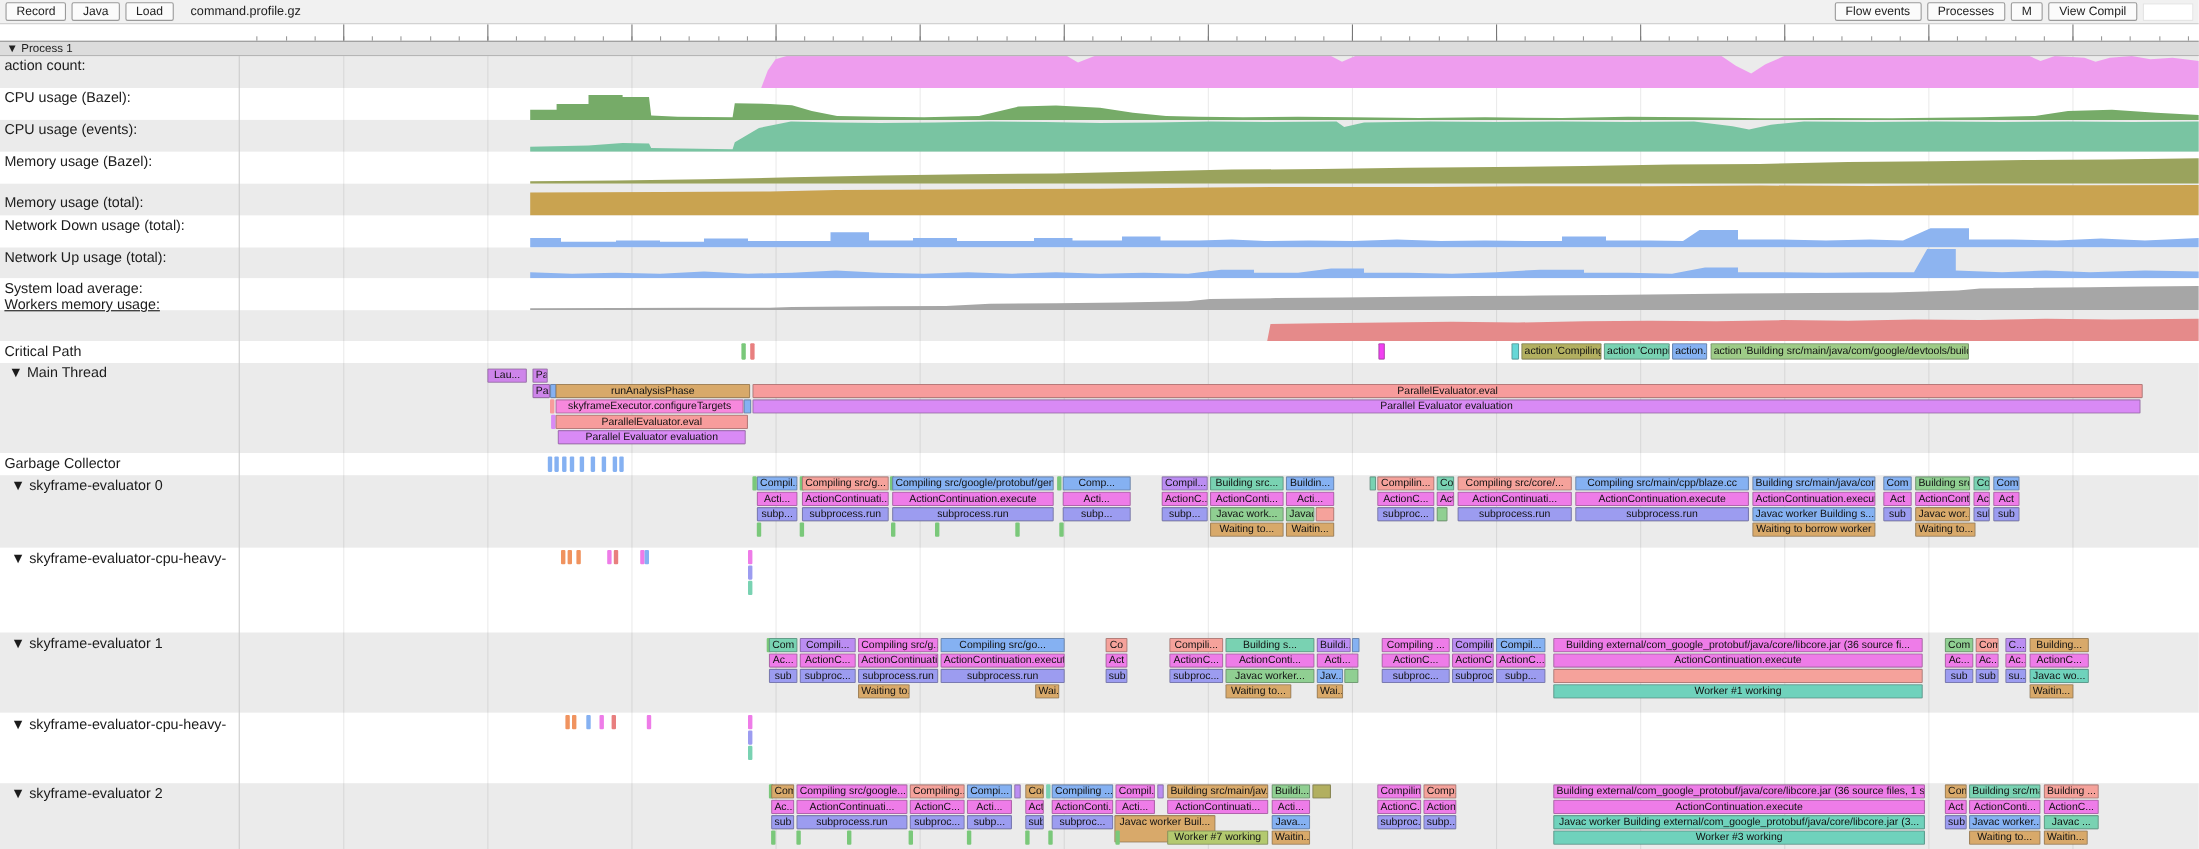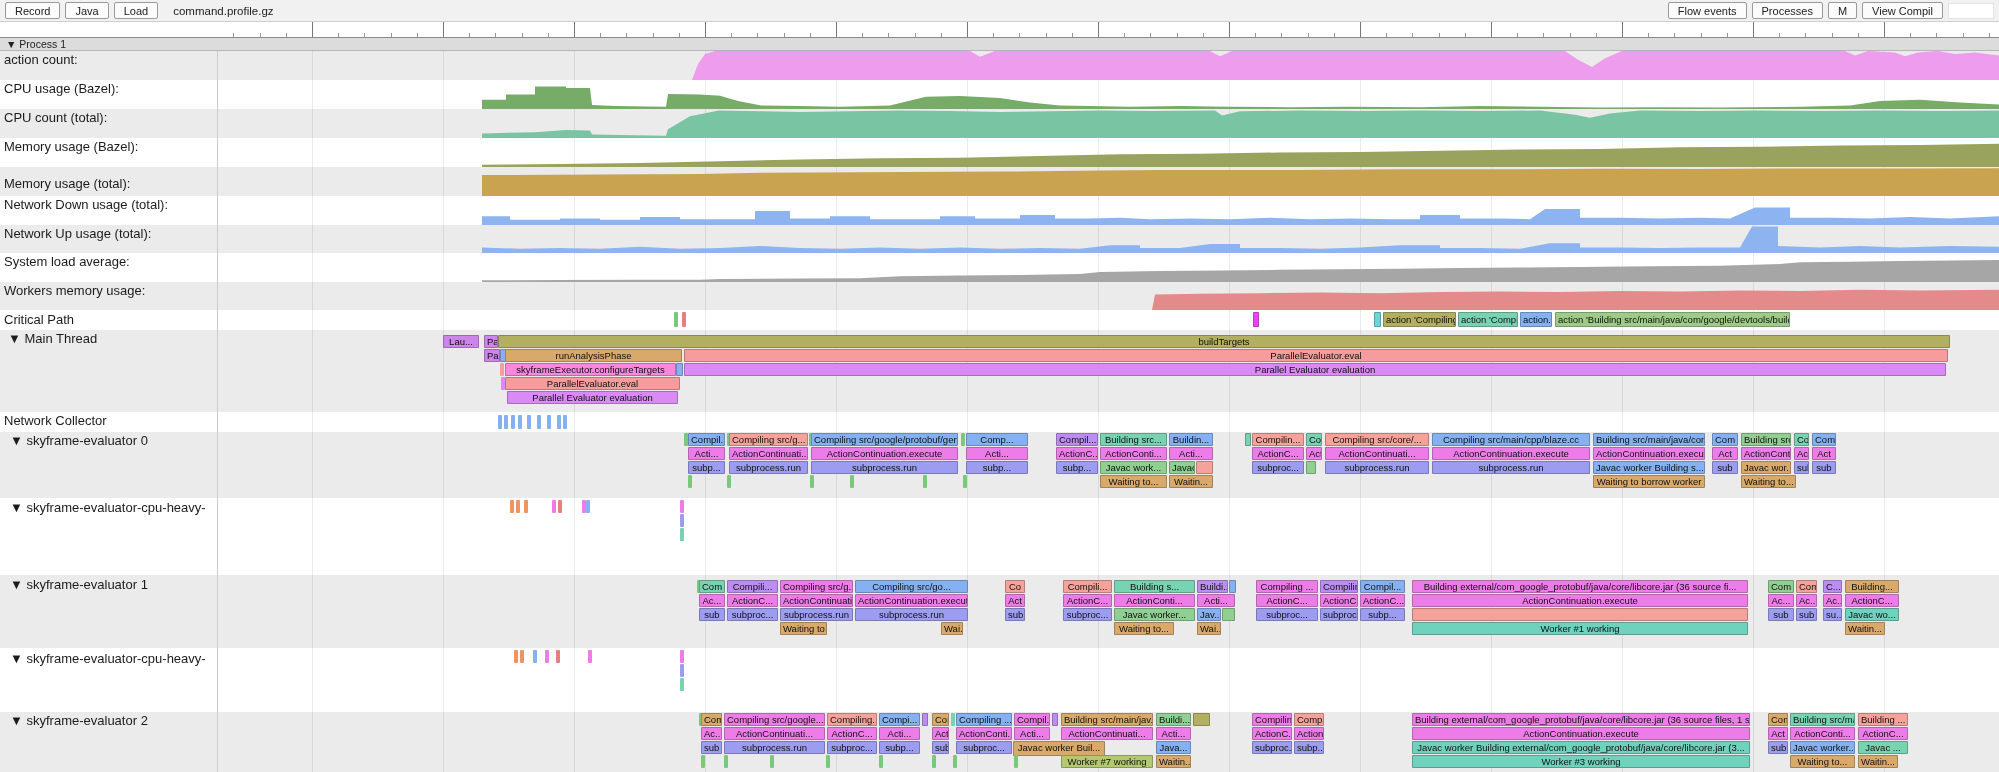--- a/index.html
+++ b/index.html
@@ -175,21 +175,21 @@
       <div class="proc-header">▼ Process 1</div>
       <div class="col-sep"></div>
       <div class="lbl" style="left: 4px; top: 52px;">action count:</div>
       <svg class="counter-svg" width="1999" height="29" viewBox="0 0 1999 29" preserveAspectRatio="none" style="top: 51px;">
         <path d="M692,29 L692,29.0 L698,13.0 L705,2.9 L715,0.0 L970,0.0 L980,5.8 L995,0.0 L1210,0.0 L1220,5.2 L1232,0.0 L1565,0.0 L1578,8.7 L1592,15.9 L1605,7.3 L1622,0.0 L1845,0.0 L1855,4.4 L1868,0.0 L1895,1.5 L1905,5.2 L1918,1.5 L1938,0.0 L1955,2.9 L1975,1.5 L1999,4.4 L1999,29 Z" fill="#ee9dee"></path>
       </svg>
       <div class="lbl" style="left: 4px; top: 81px;">CPU usage (Bazel):</div>
       <svg class="counter-svg" width="1999" height="29" viewBox="0 0 1999 29" preserveAspectRatio="none" style="top: 80px;">
         <path d="M482,29 L482,29.0 L482,19.7 L506,19.7 L506,14.5 L535,14.5 L535,6.4 L566,6.4 L566,8.1 L590,8.1 L592,24.9 L616,26.1 L666,26.7 L668,13.9 L700,14.5 L720,15.7 L738,20.9 L761,25.5 L800,26.1 L840,26.7 L890,25.5 L926,16.8 L960,15.9 L1000,18.0 L1030,22.6 L1060,25.5 L1090,26.1 L1130,26.7 L1180,26.1 L1230,26.7 L1290,27.3 L1350,26.7 L1420,27.3 L1480,26.1 L1540,26.7 L1600,27.6 L1660,27.3 L1720,27.6 L1800,26.7 L1850,25.5 L1880,20.9 L1920,19.7 L1960,22.6 L1999,24.6 L1999,29 Z" fill="#76ab68"></path>
       </svg>
-      <div class="lbl" style="left: 4px; top: 110px;">CPU count (total):</div>
+      <div class="lbl" style="left: 4px; top: 110px;">CPU usage (events):</div>
       <svg class="counter-svg" width="1999" height="29" viewBox="0 0 1999 29" preserveAspectRatio="none" style="top: 109px;">
         <path d="M482,29 L482,29.0 L482,24.4 L535,23.2 L566,20.9 L590,21.5 L592,25.5 L620,26.1 L666,26.7 L668,20.3 L690,7.3 L719,1.5 L760,2.3 L800,2.9 L850,2.3 L900,1.5 L950,2.0 L1000,2.9 L1050,2.3 L1100,1.5 L1150,2.0 L1215,1.5 L1222,6.4 L1240,2.3 L1300,1.5 L1360,2.0 L1420,1.5 L1480,2.0 L1540,1.5 L1575,5.8 L1590,8.7 L1610,4.4 L1640,1.5 L1700,2.0 L1760,1.5 L1820,2.0 L1880,1.5 L1940,2.0 L1999,1.5 L1999,29 Z" fill="#79c4a2"></path>
       </svg>
       <div class="lbl" style="left: 4px; top: 139px;">Memory usage (Bazel):</div>
       <svg class="counter-svg" width="1999" height="29" viewBox="0 0 1999 29" preserveAspectRatio="none" style="top: 138px;">
         <path d="M482,29 L482,29.0 L482,26.7 L560,26.1 L640,24.9 L720,23.2 L800,21.5 L880,20.3 L960,19.7 L1040,18.0 L1120,16.2 L1200,15.7 L1280,14.5 L1360,13.9 L1440,12.8 L1520,11.6 L1600,11.0 L1680,9.3 L1760,8.7 L1840,7.5 L1920,7.0 L1999,5.8 L1999,29 Z" fill="#9aa35d"></path>
       </svg>
       <div class="lbl" style="left: 4px; top: 176px;">Memory usage (total):</div>
       <svg class="counter-svg" width="1999" height="29" viewBox="0 0 1999 29" preserveAspectRatio="none" style="top: 167px;">
         <path d="M482,29 L482,29.0 L482,8.1 L600,7.5 L700,7.0 L760,5.8 L860,5.2 L1000,4.6 L1100,3.5 L1160,2.9 L1300,2.9 L1400,2.3 L1500,2.3 L1600,1.7 L1700,2.0 L1800,1.5 L1900,1.5 L1999,1.2 L1999,29 Z" fill="#c9a350"></path>
@@ -199,49 +199,48 @@
         <path d="M482,29 L482,29.0 L482,20.3 L510,20.3 L510,23.8 L560,23.8 L560,22.6 L600,22.6 L600,23.8 L640,23.8 L640,20.9 L680,20.9 L680,23.2 L720,23.2 L755,23.2 L755,15.1 L790,15.1 L790,22.6 L830,22.6 L830,20.3 L870,20.3 L870,23.2 L940,23.2 L940,20.3 L975,20.3 L975,22.6 L1020,22.6 L1020,18.9 L1055,18.9 L1055,22.6 L1090,22.6 L1120,21.8 L1150,23.2 L1190,22.6 L1230,23.2 L1270,21.8 L1310,23.2 L1350,22.6 L1390,23.2 L1420,23.2 L1420,18.9 L1460,18.9 L1460,22.6 L1500,22.6 L1530,23.2 L1545,13.0 L1580,13.0 L1580,21.8 L1620,21.8 L1660,22.6 L1700,21.8 L1730,22.6 L1755,11.6 L1790,11.6 L1790,21.8 L1830,21.8 L1870,22.6 L1910,20.9 L1950,22.6 L1999,20.3 L1999,29 Z" fill="#8db4f0"></path>
       </svg>
       <div class="lbl" style="left: 4px; top: 226px;">Network Up usage (total):</div>
       <svg class="counter-svg" width="1999" height="28" viewBox="0 0 1999 28" preserveAspectRatio="none" style="top: 225px;">
         <path d="M482,28 L482,28.0 L482,22.4 L520,23.8 L560,23.0 L600,23.8 L640,21.8 L680,23.8 L720,23.0 L760,21.0 L800,23.0 L840,23.8 L880,22.4 L920,23.8 L960,22.4 L1000,23.8 L1040,23.0 L1080,23.8 L1110,20.2 L1140,20.2 L1140,23.0 L1180,23.0 L1210,19.0 L1240,19.0 L1240,23.0 L1280,23.0 L1320,23.8 L1360,22.4 L1400,20.2 L1440,20.2 L1440,23.0 L1480,23.0 L1520,23.8 L1550,18.2 L1580,18.2 L1580,22.4 L1620,22.4 L1660,23.0 L1700,22.4 L1740,22.4 L1752,1.4 L1778,1.4 L1778,21.0 L1820,22.4 L1860,21.0 L1900,22.4 L1950,21.0 L1999,21.8 L1999,28 Z" fill="#8db4f0"></path>
       </svg>
       <div class="lbl" style="left: 4px; top: 254px;">System load average:</div>
       <svg class="counter-svg" width="1999" height="29" viewBox="0 0 1999 29" preserveAspectRatio="none" style="top: 253px;">
         <path d="M482,29 L482,29.0 L482,27.3 L560,27.0 L640,26.7 L700,26.7 L720,26.1 L800,25.5 L860,25.2 L900,23.2 L960,22.6 L1020,22.0 L1080,20.9 L1100,18.9 L1160,18.0 L1220,17.4 L1280,16.8 L1340,16.2 L1400,15.7 L1460,15.1 L1520,14.5 L1580,13.9 L1650,13.3 L1720,12.8 L1780,11.0 L1800,9.3 L1850,8.7 L1900,8.1 L1950,7.5 L1999,7.0 L1999,29 Z" fill="#a6a6a6"></path>
       </svg>
-      <div class="lbl" style="left: 4px; top: 283px;">Workers memory usage:</div>
+      <div class="lbl" style="left: 4px; top: 269px; text-decoration: underline;">Workers memory usage:</div>
       <svg class="counter-svg" width="1999" height="28" viewBox="0 0 1999 28" preserveAspectRatio="none" style="top: 282px;">
         <path d="M1152,28 L1152,28.0 L1155,12.6 L1200,11.8 L1260,11.2 L1320,10.6 L1380,11.2 L1440,10.1 L1500,9.5 L1560,10.1 L1620,9.0 L1680,9.5 L1740,8.4 L1800,9.0 L1860,7.8 L1920,8.4 L1999,7.8 L1999,28 Z" fill="#e58a8a"></path>
       </svg>
       <div class="lbl" style="left: 4px; top: 312px;">Critical Path</div>
       <div class="bar" style="left: 674px; top: 312px; width: 2px; height: 15px; background: rgb(122, 200, 122); line-height: 13px;"></div>
       <div class="bar" style="left: 682px; top: 312px; width: 3px; height: 15px; background: rgb(232, 127, 127); line-height: 13px;"></div>
       <div class="bar" style="left: 1253px; top: 312px; width: 6px; height: 15px; background: rgb(242, 63, 242); line-height: 13px; border: 1px solid rgba(60, 60, 60, 0.35);"></div>
       <div class="bar" style="left: 1374px; top: 312px; width: 7px; height: 15px; background: rgb(103, 215, 215); line-height: 13px; border: 1px solid rgba(60, 60, 60, 0.35);"></div>
       <div class="bar" style="left: 1383px; top: 312px; width: 73px; height: 15px; background: rgb(178, 175, 96); line-height: 13px; border: 1px solid rgba(60, 60, 60, 0.35);">action 'Compiling...</div>
       <div class="bar" style="left: 1458px; top: 312px; width: 60px; height: 15px; background: rgb(121, 210, 178); line-height: 13px; border: 1px solid rgba(60, 60, 60, 0.35);">action 'Compili...</div>
       <div class="bar" style="left: 1520px; top: 312px; width: 32px; height: 15px; background: rgb(133, 177, 242); line-height: 13px; border: 1px solid rgba(60, 60, 60, 0.35);">action...</div>
       <div class="bar" style="left: 1555px; top: 312px; width: 235px; height: 15px; background: rgb(158, 203, 135); line-height: 13px; border: 1px solid rgba(60, 60, 60, 0.35);">action 'Building src/main/java/com/google/devtools/build/lib/buildeventst...</div>
       <div class="lbl" style="left: 8px; top: 331px;">▼ Main Thread</div>
       <div class="bar" style="left: 443px; top: 335px; width: 36px; height: 13px; background: rgb(206, 133, 234); line-height: 11px; border: 1px solid rgba(60, 60, 60, 0.35);">Lau...</div>
       <div class="bar" style="left: 484px; top: 335px; width: 14px; height: 13px; background: rgb(206, 133, 234); line-height: 11px; border: 1px solid rgba(60, 60, 60, 0.35);">Par</div>
-      <div class="bar" style="left: 498px; top: 335px; width: 1452px; height: 13px; background: rgb(178, 175, 96); line-height: 11px; border: 1px solid rgba(60, 60, 60, 0.35);">buildTargets</div>
       <div class="bar" style="left: 484px; top: 349px; width: 16px; height: 13px; background: rgb(206, 133, 234); line-height: 11px; border: 1px solid rgba(60, 60, 60, 0.35);">Par</div>
       <div class="bar" style="left: 500px; top: 349px; width: 5px; height: 13px; background: rgb(133, 177, 242); line-height: 11px; border: 1px solid rgba(60, 60, 60, 0.35);"></div>
       <div class="bar" style="left: 505px; top: 349px; width: 177px; height: 13px; background: rgb(216, 169, 106); line-height: 11px; border: 1px solid rgba(60, 60, 60, 0.35);">runAnalysisPhase</div>
       <div class="bar" style="left: 684px; top: 349px; width: 1264px; height: 13px; background: rgb(247, 156, 156); line-height: 11px; border: 1px solid rgba(60, 60, 60, 0.35);">ParallelEvaluator.eval</div>
       <div class="bar" style="left: 500px; top: 363px; width: 4px; height: 13px; background: rgb(247, 156, 156); line-height: 11px;"></div>
       <div class="bar" style="left: 505px; top: 363px; width: 171px; height: 13px; background: rgb(247, 136, 221); line-height: 11px; border: 1px solid rgba(60, 60, 60, 0.35);">skyframeExecutor.configureTargets</div>
       <div class="bar" style="left: 676px; top: 363px; width: 7px; height: 13px; background: rgb(133, 177, 242); line-height: 11px; border: 1px solid rgba(60, 60, 60, 0.35);"></div>
       <div class="bar" style="left: 684px; top: 363px; width: 1262px; height: 13px; background: rgb(217, 138, 245); line-height: 11px; border: 1px solid rgba(60, 60, 60, 0.35);">Parallel Evaluator evaluation</div>
       <div class="bar" style="left: 501px; top: 377px; width: 4px; height: 13px; background: rgb(217, 138, 245); line-height: 11px;"></div>
       <div class="bar" style="left: 505px; top: 377px; width: 175px; height: 13px; background: rgb(247, 156, 156); line-height: 11px; border: 1px solid rgba(60, 60, 60, 0.35);">ParallelEvaluator.eval</div>
       <div class="bar" style="left: 507px; top: 391px; width: 171px; height: 13px; background: rgb(217, 138, 245); line-height: 11px; border: 1px solid rgba(60, 60, 60, 0.35);">Parallel Evaluator evaluation</div>
-      <div class="lbl" style="left: 4px; top: 413px;">Network Collector</div>
+      <div class="lbl" style="left: 4px; top: 413px;">Garbage Collector</div>
       <div class="bar" style="left: 498px; top: 415px; width: 2px; height: 14px; background: rgb(133, 177, 242); line-height: 12px;"></div>
       <div class="bar" style="left: 504px; top: 415px; width: 2px; height: 14px; background: rgb(133, 177, 242); line-height: 12px;"></div>
       <div class="bar" style="left: 511px; top: 415px; width: 2px; height: 14px; background: rgb(133, 177, 242); line-height: 12px;"></div>
       <div class="bar" style="left: 518px; top: 415px; width: 2px; height: 14px; background: rgb(133, 177, 242); line-height: 12px;"></div>
       <div class="bar" style="left: 527px; top: 415px; width: 2px; height: 14px; background: rgb(133, 177, 242); line-height: 12px;"></div>
       <div class="bar" style="left: 537px; top: 415px; width: 2px; height: 14px; background: rgb(133, 177, 242); line-height: 12px;"></div>
       <div class="bar" style="left: 547px; top: 415px; width: 2px; height: 14px; background: rgb(133, 177, 242); line-height: 12px;"></div>
       <div class="bar" style="left: 557px; top: 415px; width: 2px; height: 14px; background: rgb(133, 177, 242); line-height: 12px;"></div>
       <div class="bar" style="left: 563px; top: 415px; width: 2px; height: 14px; background: rgb(133, 177, 242); line-height: 12px;"></div>
       <div class="lbl" style="left: 10px; top: 433px;">▼ skyframe-evaluator 0</div>
@@ -424,21 +423,21 @@
       <div class="bar" style="left: 1768px; top: 727px; width: 20px; height: 13px; background: rgb(238, 124, 232); line-height: 11px; border: 1px solid rgba(60, 60, 60, 0.35);">Act</div>
       <div class="bar" style="left: 1790px; top: 727px; width: 65px; height: 13px; background: rgb(238, 124, 232); line-height: 11px; border: 1px solid rgba(60, 60, 60, 0.35);">ActionConti...</div>
       <div class="bar" style="left: 1858px; top: 727px; width: 50px; height: 13px; background: rgb(238, 124, 232); line-height: 11px; border: 1px solid rgba(60, 60, 60, 0.35);">ActionC...</div>
       <div class="bar" style="left: 701px; top: 741px; width: 21px; height: 13px; background: rgb(156, 156, 240); line-height: 11px; border: 1px solid rgba(60, 60, 60, 0.35);">sub</div>
       <div class="bar" style="left: 724px; top: 741px; width: 101px; height: 13px; background: rgb(156, 156, 240); line-height: 11px; border: 1px solid rgba(60, 60, 60, 0.35);">subprocess.run</div>
       <div class="bar" style="left: 827px; top: 741px; width: 50px; height: 13px; background: rgb(156, 156, 240); line-height: 11px; border: 1px solid rgba(60, 60, 60, 0.35);">subproc...</div>
       <div class="bar" style="left: 879px; top: 741px; width: 41px; height: 13px; background: rgb(156, 156, 240); line-height: 11px; border: 1px solid rgba(60, 60, 60, 0.35);">subp...</div>
       <div class="bar" style="left: 932px; top: 741px; width: 17px; height: 13px; background: rgb(156, 156, 240); line-height: 11px; border: 1px solid rgba(60, 60, 60, 0.35);">sub</div>
       <div class="bar" style="left: 956px; top: 741px; width: 56px; height: 13px; background: rgb(156, 156, 240); line-height: 11px; border: 1px solid rgba(60, 60, 60, 0.35);">subproc...</div>
       <div class="bar" style="left: 1014px; top: 741px; width: 36px; height: 13px; background: rgb(156, 156, 240); line-height: 11px; border: 1px solid rgba(60, 60, 60, 0.35);">subp...</div>
-      <div class="bar" style="left: 1013px; top: 741px; width: 92px; height: 15px; background: rgb(216, 169, 106); line-height: 11px; border: 1px solid rgba(60, 60, 60, 0.35);">Javac worker Buil...</div>
+      <div class="bar" style="left: 1013px; top: 741px; width: 92px; height: 25px; background: rgb(216, 169, 106); line-height: 11px; border: 1px solid rgba(60, 60, 60, 0.35);">Javac worker Buil...</div>
       <div class="bar" style="left: 1156px; top: 741px; width: 35px; height: 13px; background: rgb(133, 177, 242); line-height: 11px; border: 1px solid rgba(60, 60, 60, 0.35);">Java...</div>
       <div class="bar" style="left: 1252px; top: 741px; width: 40px; height: 13px; background: rgb(156, 156, 240); line-height: 11px; border: 1px solid rgba(60, 60, 60, 0.35);">subproc...</div>
       <div class="bar" style="left: 1294px; top: 741px; width: 30px; height: 13px; background: rgb(156, 156, 240); line-height: 11px; border: 1px solid rgba(60, 60, 60, 0.35);">subp...</div>
       <div class="bar" style="left: 1412px; top: 741px; width: 338px; height: 13px; background: rgb(111, 210, 188); line-height: 11px; border: 1px solid rgba(60, 60, 60, 0.35);">Javac worker Building external/com_google_protobuf/java/core/libcore.jar (3...</div>
       <div class="bar" style="left: 1768px; top: 741px; width: 20px; height: 13px; background: rgb(156, 156, 240); line-height: 11px; border: 1px solid rgba(60, 60, 60, 0.35);">sub</div>
       <div class="bar" style="left: 1790px; top: 741px; width: 65px; height: 13px; background: rgb(133, 177, 242); line-height: 11px; border: 1px solid rgba(60, 60, 60, 0.35);">Javac worker...</div>
       <div class="bar" style="left: 1858px; top: 741px; width: 50px; height: 13px; background: rgb(121, 210, 178); line-height: 11px; border: 1px solid rgba(60, 60, 60, 0.35);">Javac ...</div>
       <div class="bar" style="left: 701px; top: 755px; width: 2px; height: 13px; background: rgb(122, 200, 122); line-height: 11px;"></div>
       <div class="bar" style="left: 724px; top: 755px; width: 2px; height: 13px; background: rgb(122, 200, 122); line-height: 11px;"></div>
       <div class="bar" style="left: 770px; top: 755px; width: 2px; height: 13px; background: rgb(122, 200, 122); line-height: 11px;"></div>

